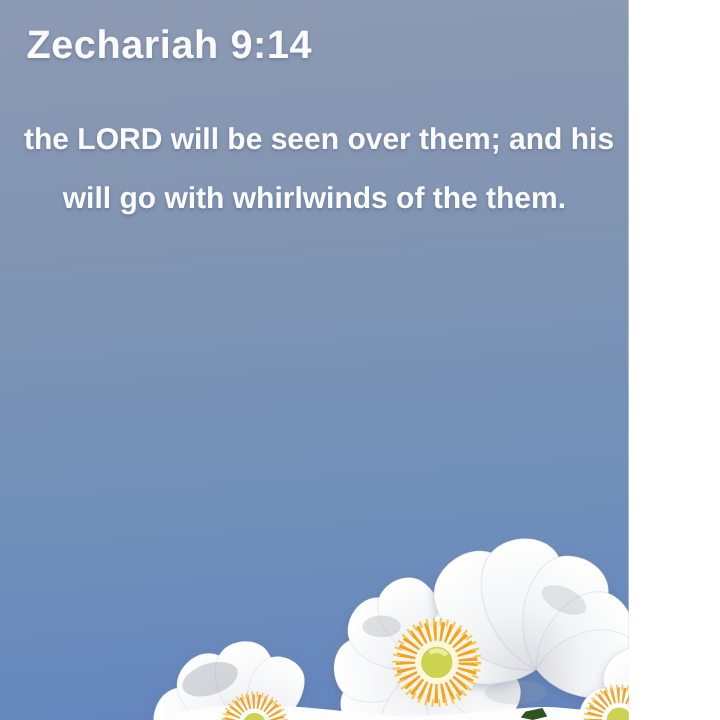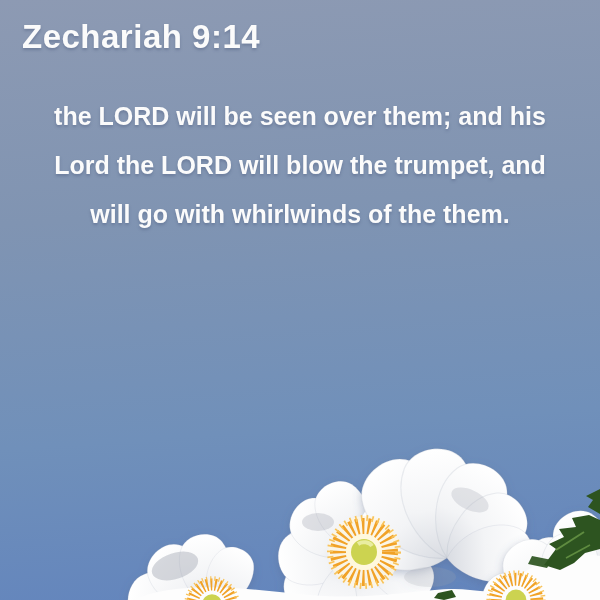--- a/index.html
+++ b/index.html
@@ -3,21 +3,21 @@
 <meta charset="utf-8">
 <style>
   html, body {
     margin: 0; padding: 0;
     width: 600px; height: 600px;
     overflow: hidden;
     font-family: "Liberation Sans", sans-serif;
   }
   .canvas {
     position: relative;
-    width: 600px; height: 600px;
+    width: 524px; height: 600px;
     overflow: hidden;
   }
   .sky {
     position: absolute; inset: 0;
     background: linear-gradient(176deg,
       var(--sky-top, #8d9ab3) 0%,
       var(--sky-upper, #8094b2) 35%,
       var(--sky-lower, #7090ba) 70%,
       var(--sky-bottom, #6284bd) 100%);
   }
@@ -141,17 +141,16 @@
       <circle r="26" fill="none" stroke="#f1a227" stroke-width="16" stroke-dasharray="2.5 3.2"></circle>
       <circle r="34" fill="none" stroke="#f8c35a" stroke-width="6" stroke-dasharray="1.6 4"></circle>
       <circle r="13" fill="#ccd350"></circle>
     </g>
   </svg>
 
   <h1 class="title">Zechariah 9:14</h1>
 
   <div class="verse">
     <div class="line">the LORD will be seen over them; and his</div>
-    <div class="line">Lord the LORD will blow the trumpet, and</div>
     <div class="line">will go with whirlwinds of the them.</div>
   </div>
 
 </div>
 
 </body></html>

